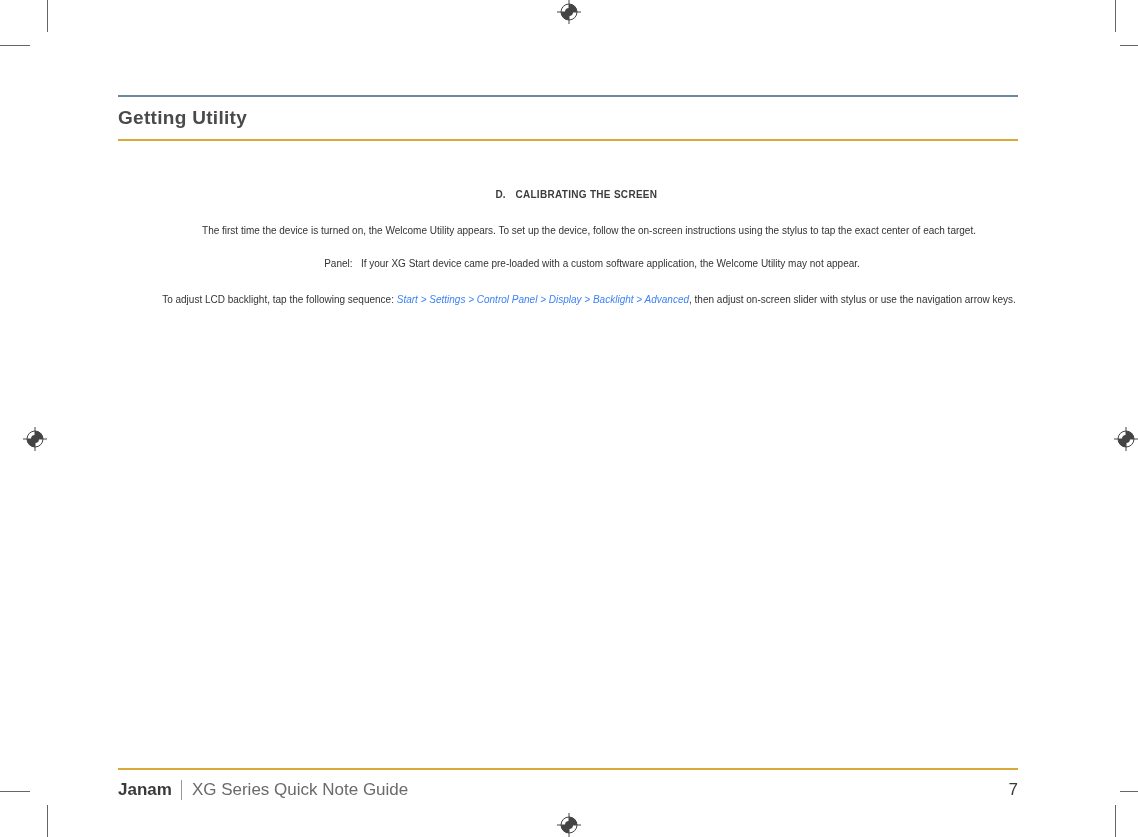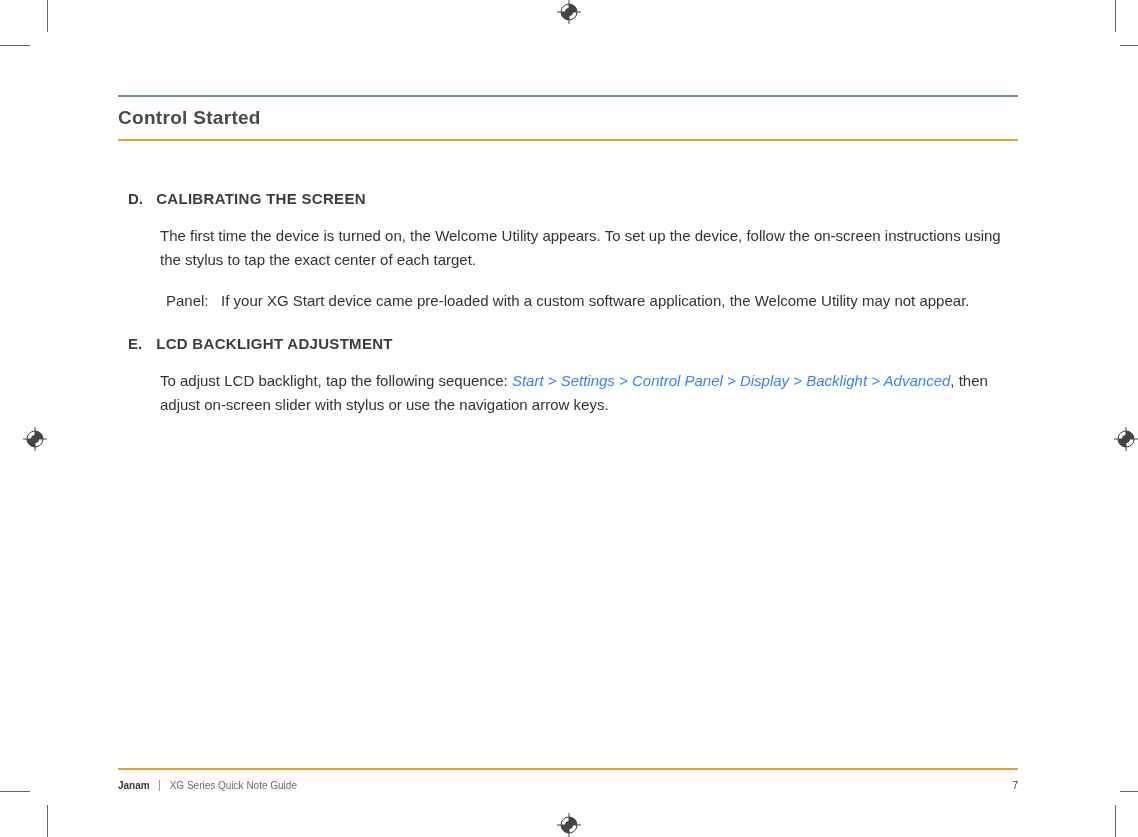--- a/index.html
+++ b/index.html
@@ -57,41 +57,42 @@
       margin-bottom: 10px;
       letter-spacing: 0.3px;
     }
     .hr-mid {
       border-top: 2px solid #d8a838;
       height: 0;
       margin-bottom: 46px;
     }
     .content {
       color: #333333;
-      font-size: 15px;
+      font-size: 10px;
       line-height: 1.55;
       padding-left: 10px;
+      text-align: center;
     }
     .list-item {
       margin-bottom: 20px;
     }
     .list-marker {
       display: inline-block;
       font-weight: bold;
       color: #3d3d3d;
       width: 24px;
     }
     .list-heading {
       font-weight: bold;
       color: #3d3d3d;
       letter-spacing: 0.3px;
     }
     .list-body {
       padding-left: 32px;
-      margin-top: 14px;
+      margin-top: 20px;
     }
     .note-row {
       padding-left: 38px;
       margin-top: 18px;
     }
     .italic {
       font-style: italic;
       color: #3b82f6;
     }
 
@@ -104,21 +105,21 @@
     .hr-footer {
       border-top: 2px solid #d8a838;
       height: 0;
       margin-bottom: 10px;
     }
     .footer-row {
       display: flex;
       justify-content: space-between;
       align-items: center;
       color: #3a3a3a;
-      font-size: 10px;
+      font-size: 17px;
     }
     .footer-left {
       display: flex;
       align-items: center;
       gap: 10px;
     }
     .brand {
       font-weight: bold;
       padding-right: 9px;
       border-right: 1px solid #999;
@@ -178,43 +179,39 @@
       <circle cx="12" cy="12" r="4" fill="#444"></circle>
       <line x1="12" y1="0" x2="12" y2="24" stroke="#444" stroke-width="1"></line>
       <line x1="0" y1="12" x2="24" y2="12" stroke="#444" stroke-width="1"></line>
       <path d="M12 4 A8 8 0 0 1 20 12 L12 12 Z" fill="#444"></path>
       <path d="M12 20 A8 8 0 0 1 4 12 L12 12 Z" fill="#444"></path>
     </svg>
 </div>
 
 <div class="page">
   <div class="hr-top"></div>
-  <div class="section-title">Control Started</div>
+  <div class="section-title">Getting Utility</div>
   <div class="hr-mid"></div>
 
   <div class="content">
 
     <div class="list-item">
       <div>
         <span class="list-marker">D.</span>
         <span class="list-heading">CALIBRATING THE SCREEN</span>
       </div>
       <div class="list-body">The first time the device is turned on, the Welcome Utility appears.  To set up the device, follow the on-screen instructions using the stylus to tap the exact center of each target.</div>
       <div class="note-row">
         <span>Panel:</span>
         &nbsp;
         <span>If your XG Start device came pre-loaded with a custom software application, the Welcome Utility may not appear.</span>
       </div>
     </div>
 
     <div class="list-item">
-      <div>
-        <span class="list-marker">E.</span>
-        <span class="list-heading">LCD BACKLIGHT ADJUSTMENT</span>
-      </div>
       <div class="list-body">
         <span>To adjust LCD backlight, tap the following sequence: </span><span class="italic">Start &gt; Settings &gt; Control Panel &gt; Display &gt; Backlight &gt; Advanced</span><span>, then adjust on-screen slider with stylus or use the navigation arrow keys.</span>
       </div>
     </div>
 
   </div>
 </div>
 
 <div class="footer">
   <div class="hr-footer"></div>

